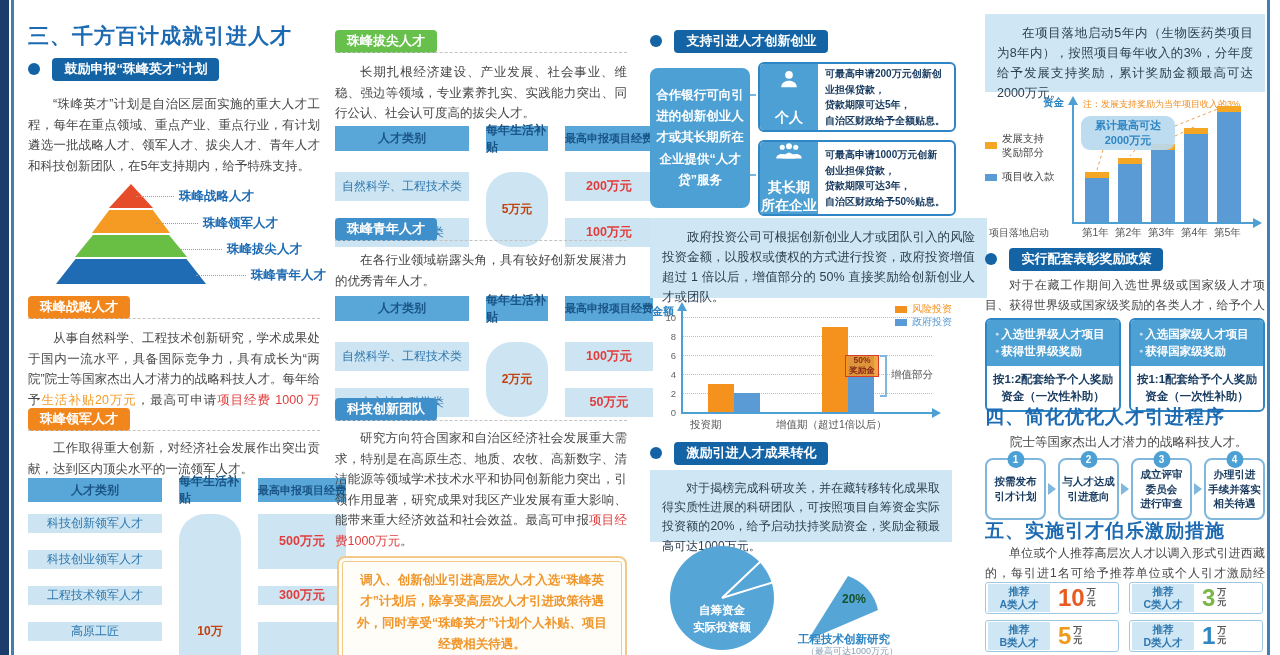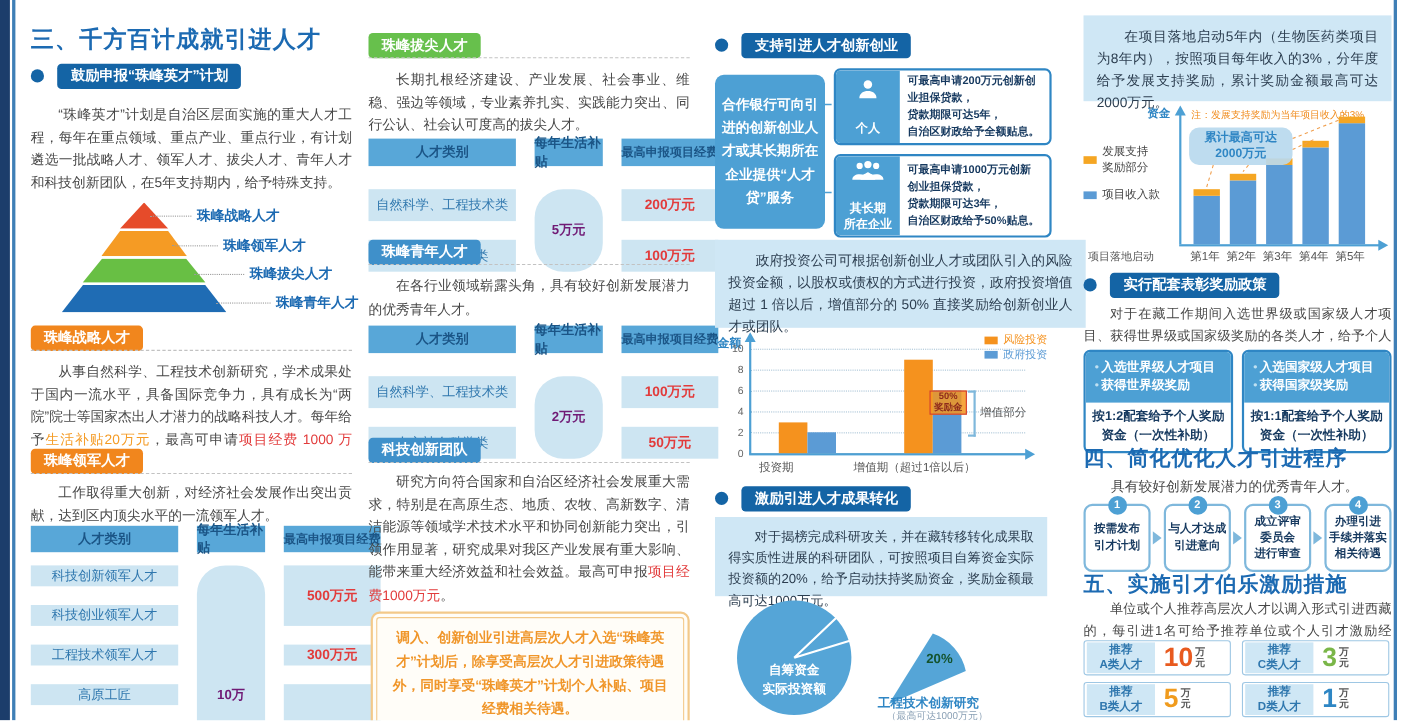--- a/index.html
+++ b/index.html
@@ -21,30 +21,30 @@
   .dot{display:inline-block;width:12px;height:12px;border-radius:50%;background:#1464a5;margin-right:8px;vertical-align:middle;}
   .dashline{border-bottom:1px dashed #c2c2c2;}
   .para{font-size:12.5px;line-height:1.64;color:#474747;text-align:justify;text-indent:2em;}
   .hl-o{color:#f59b24;}
   .hl-r{color:#e23b3b;}
   
   .tb{display:grid;gap:17px;background:#fff;}
   .tb .th{background:#58a7d8;color:#1b5586;font-weight:bold;font-size:12px;display:flex;align-items:center;justify-content:center;}
   .tb .td{background:#cde5f2;color:#2f77ae;font-size:12px;display:flex;align-items:center;justify-content:center;text-align:center;}
   .tb .amt{color:#e23b3b;font-weight:bold;font-size:12.5px;}
-  .tb .sub{color:#701a75;font-weight:bold;border-radius:26px;}
+  .tb .sub{color:#c2410c;font-weight:bold;border-radius:26px;}
   
   .notice{border:2px solid #f3c98a;outline:1px solid #f3c98a;outline-offset:-6px;border-radius:8px;background:#fffdf8;
           color:#f0962a;font-weight:bold;font-size:12.5px;line-height:1.7;text-align:center;padding:12px 14px;}
   
   .bankbox{background:#4da0d4;border-radius:8px;color:#fff;font-weight:bold;font-size:12.5px;line-height:1.7;text-align:center;
            display:flex;align-items:center;justify-content:center;padding:6px;}
   .loanbox{background:#fff;border:2px solid #2f86c4;border-radius:6px;display:flex;overflow:hidden;}
   .iconblk{background:#4da0d4;width:58px;flex:0 0 58px;display:flex;flex-direction:column;align-items:center;justify-content:center;color:#fff;}
-  .iconblk .lbl{font-size:11px;font-weight:bold;text-align:center;line-height:1.25;margin-top:19px;}
+  .iconblk .lbl{font-size:14px;font-weight:bold;text-align:center;line-height:1.25;margin-top:19px;}
   .loantext{padding:5px 7px;font-size:10px;font-weight:bold;color:#16395f;line-height:1.55;display:flex;align-items:center;}
   .bluebox{background:#cfe7f5;color:#2c3e50;font-size:12.5px;line-height:1.6;text-align:justify;text-indent:2em;padding:9px 12px;box-sizing:border-box;}
   
   .axis-y{position:absolute;width:2px;background:#4da0d4;}
   .axis-x{position:absolute;height:2px;background:#4da0d4;}
   .arrow-up{position:absolute;width:0;height:0;border-left:5px solid transparent;border-right:5px solid transparent;border-bottom:9px solid #4da0d4;}
   .arrow-right{position:absolute;width:0;height:0;border-top:5px solid transparent;border-bottom:5px solid transparent;border-left:9px solid #4da0d4;}
   .grid-dot{position:absolute;border-top:1px dotted #a9c4d6;height:0;}
   .tick{position:absolute;font-size:9.5px;color:#666;text-align:right;width:16px;}
   .bar{position:absolute;}
@@ -374,21 +374,21 @@
         <div class="bh">
           <div>入选国家级人才项目</div>
           <div>获得国家级奖励</div>
         </div>
         <div class="bb pre">按1:1配套给予个人奖励
 资金（一次性补助）</div>
       </div>
     </div>
 
     <div class="abs h-sub" style="left:0;top:404px;white-space:nowrap;">四、简化优化人才引进程序</div>
-    <div class="abs para" style="left:0;top:432px;width:280px;">具有较好创新发展潜力的优秀青年人才。</div>
+    <div class="abs para" style="left:0;top:432px;width:280px;">院士等国家杰出人才潜力的战略科技人才。</div>
 
     <div class="abs" style="left:0;top:458px;width:280px;display:flex;gap:2px;">
       <div class="step">
         <div class="n">1</div>
         <div class="t pre">按需发布
 引才计划</div>
       </div>
       <div class="step-arrow"></div>
       <div class="step">
         <div class="n">2</div>

